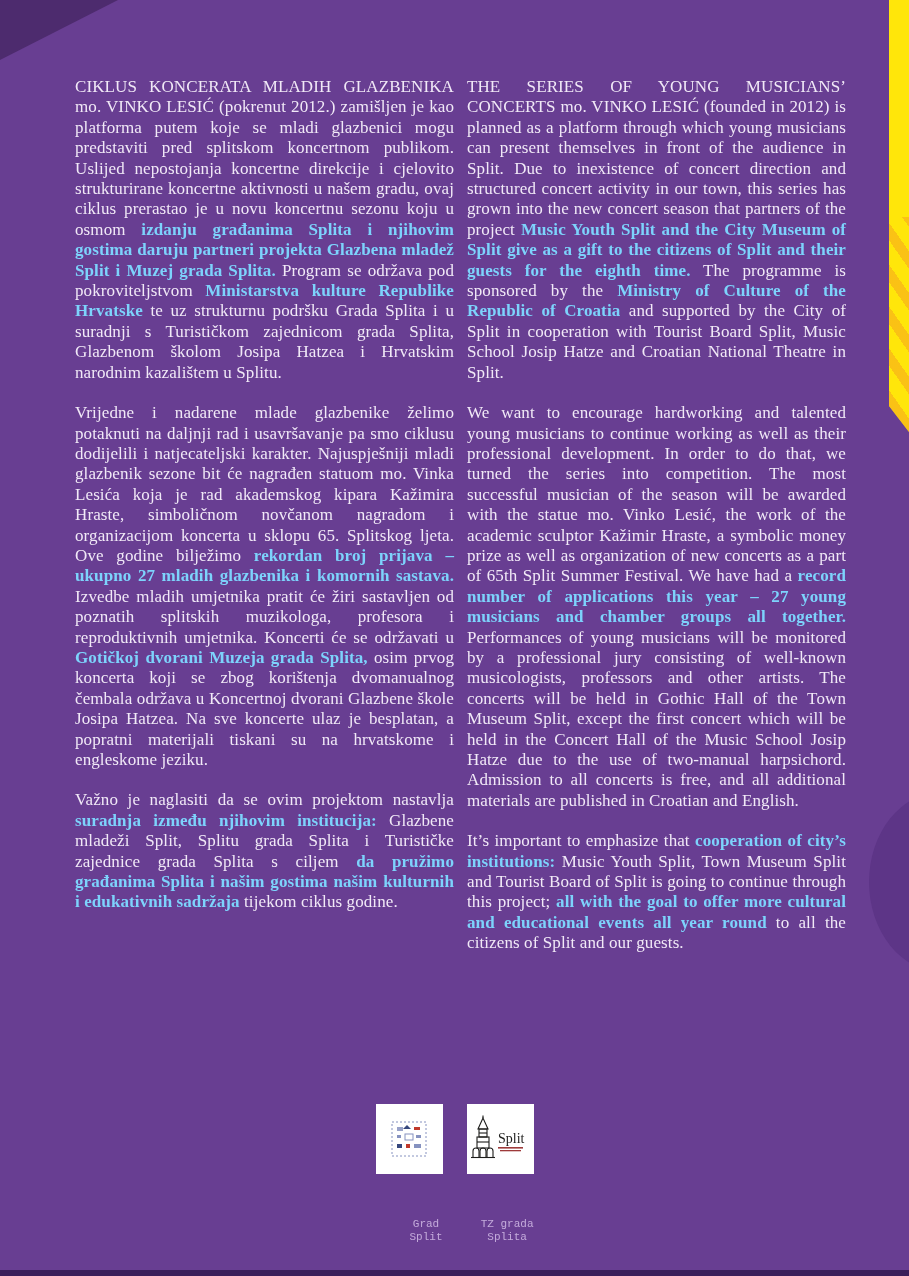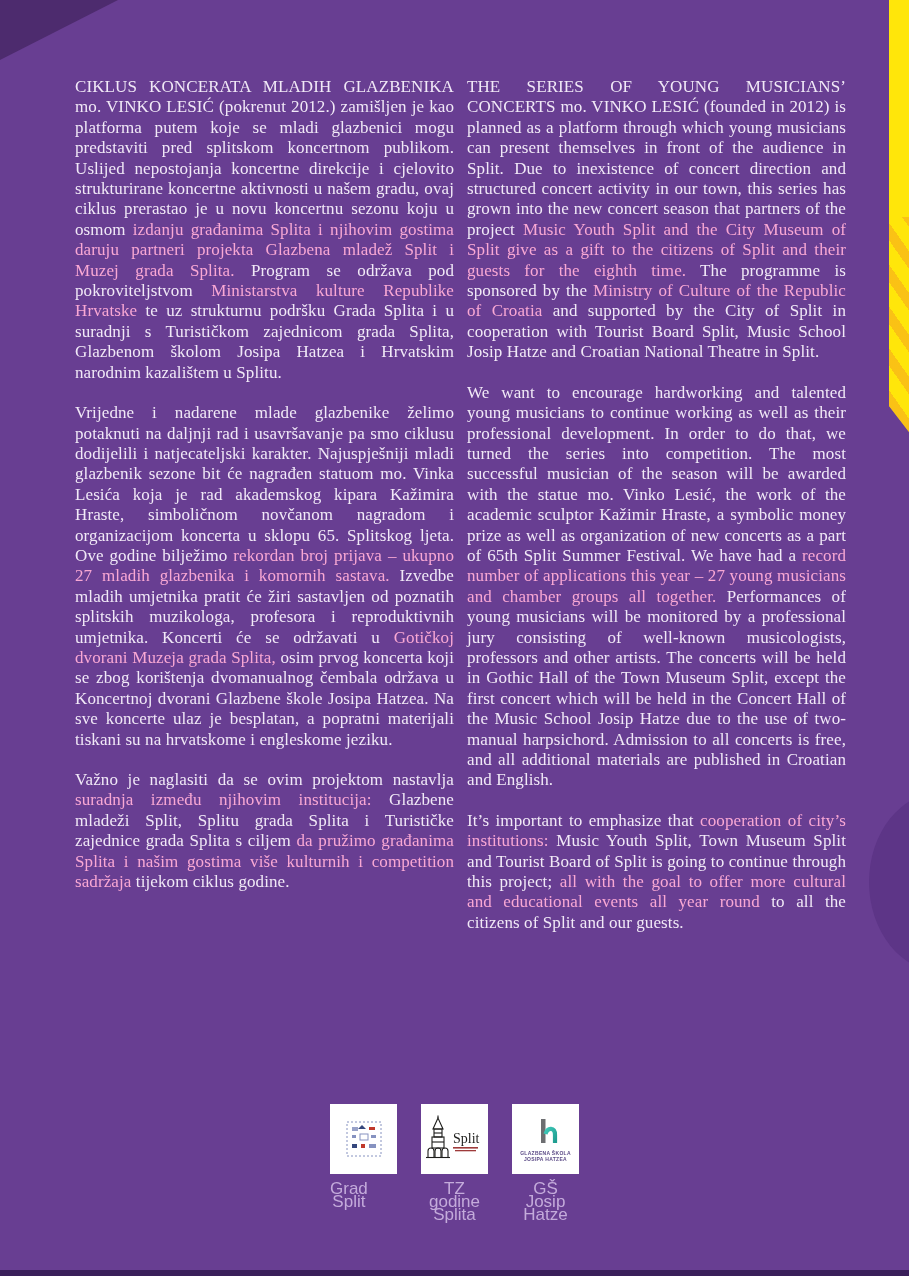--- a/index.html
+++ b/index.html
@@ -36,35 +36,35 @@
   .columns {
     position:absolute; top:77px; left:75px; width:771px;
     display:flex; gap:13px;
   }
   .col {
     width:379px; color:#F1E9F7;
     font-size:17px; line-height:20.4px; text-align:justify;
     letter-spacing:.1px;
   }
   .para { margin:0 0 20px 0; }
-  .b { font-weight:normal; color:#f9a8d4; }
+  .b { font-weight:bold; color:#7dd3fc; }
   
   .logos {
     position:absolute; top:1104px; left:0; right:0;
     display:flex; justify-content:center; gap:24px;
   }
-  .logo-item { width:67px; display:flex; flex-direction:column; align-items:flex-start; }
+  .logo-item { width:67px; display:flex; flex-direction:column; align-items:flex-end;gap:24px; }
   .logo-box {
     width:67px; height:70px; background:#FFFFFF;
     display:flex; flex-direction:column; align-items:center; justify-content:center;
   }
   .logo-caption {
-    margin-top:8px; text-align:center; white-space:pre-line;
-    color:#C4ABDB; font-family:Liberation Sans, sans-serif;
-    font-size:17px; line-height:13px;
+    margin-top:20px; text-align:center; white-space:pre-line;
+    color:#C4ABDB; font-family:Liberation Mono, monospace;
+    font-size:11px; line-height:13px;
   }
   .gs-text {
     margin-top:3px; white-space:pre-line; text-align:center;
     font-family:"Liberation Sans","DejaVu Sans",sans-serif;
     font-size:5px; line-height:6px; font-weight:bold;
     color:#5B4A86; letter-spacing:.3px;
   }
 </style>
 </head>
 <body>
@@ -73,21 +73,21 @@
 
   <div class="corner-triangle"></div>
   <div class="yellow-ribbon"></div>
   <div class="side-circle"></div>
   <div class="bottom-strip"></div>
 
   <main class="columns">
     <section class="col" id="col-hr">
         <p class="para"><span>CIKLUS KONCERATA MLADIH GLAZBENIKA mo. VINKO LESIĆ (pokrenut 2012.) zamišljen je kao platforma putem koje se mladi glazbenici mogu predstaviti pred splitskom koncertnom publikom. Uslijed nepostojanja koncertne direkcije i cjelovito strukturirane koncertne aktivnosti u našem gradu, ovaj ciklus prerastao je u novu koncertnu sezonu koju u osmom </span><span class="b">izdanju građanima Splita i njihovim gostima daruju partneri projekta Glazbena mladež Split i Muzej grada Splita.</span><span> Program se održava pod pokroviteljstvom </span><span class="b">Ministarstva kulture Republike Hrvatske</span><span> te uz strukturnu podršku Grada Splita i u suradnji s Turističkom zajednicom grada Splita, Glazbenom školom Josipa Hatzea i Hrvatskim narodnim kazalištem u Splitu.</span></p>
         <p class="para"><span>Vrijedne i nadarene mlade glazbenike želimo potaknuti na daljnji rad i usavršavanje pa smo ciklusu dodijelili i natjecateljski karakter. Najuspješniji mladi glazbenik sezone bit će nagrađen statuom mo. Vinka Lesića koja je rad akademskog kipara Kažimira Hraste, simboličnom novčanom nagradom i organizacijom koncerta u sklopu 65. Splitskog ljeta. Ove godine bilježimo </span><span class="b">rekordan broj prijava – ukupno 27 mladih glazbenika i komornih sastava.</span><span> Izvedbe mladih umjetnika pratit će žiri sastavljen od poznatih splitskih muzikologa, profesora i reproduktivnih umjetnika. Koncerti će se održavati u </span><span class="b">Gotičkoj dvorani Muzeja grada Splita,</span><span> osim prvog koncerta koji se zbog korištenja dvomanualnog čembala održava u Koncertnoj dvorani Glazbene škole Josipa Hatzea. Na sve koncerte ulaz je besplatan, a popratni materijali tiskani su na hrvatskome i engleskome jeziku.</span></p>
-        <p class="para"><span>Važno je naglasiti da se ovim projektom nastavlja </span><span class="b">suradnja između njihovim institucija:</span><span> Glazbene mladeži Split, Splitu grada Splita i Turističke zajednice grada Splita s ciljem </span><span class="b">da pružimo građanima Splita i našim gostima više kulturnih i competition sadržaja</span><span> tijekom ciklus godine.</span></p>
+        <p class="para"><span>Važno je naglasiti da se ovim projektom nastavlja </span><span class="b">suradnja između njihovim institucija:</span><span> Glazbene mladeži Split, Splitu grada Splita i Turističke zajednice grada Splita s ciljem </span><span class="b">da pružimo građanima Splita i našim gostima našim kulturnih i edukativnih sadržaja</span><span> tijekom ciklus godine.</span></p>
       </section>
     <section class="col" id="col-en">
         <p class="para"><span>THE SERIES OF YOUNG MUSICIANS’ CONCERTS mo. VINKO LESIĆ (founded in 2012) is planned as a platform through which young musicians can present themselves in front of the audience in Split. Due to inexistence of concert direction and structured concert activity in our town, this series has grown into the new concert season that partners of the project </span><span class="b">Music Youth Split and the City Museum of Split give as a gift to the citizens of Split and their guests for the eighth time.</span><span> The programme is sponsored by the </span><span class="b">Ministry of Culture of the Republic of Croatia</span><span> and supported by the City of Split in cooperation with Tourist Board Split, Music School Josip Hatze and Croatian National Theatre in Split.</span></p>
         <p class="para"><span>We want to encourage hardworking and talented young musicians to continue working as well as their professional development. In order to do that, we turned the series into competition. The most successful musician of the season will be awarded with the statue mo. Vinko Lesić, the work of the academic sculptor Kažimir Hraste, a symbolic money prize as well as organization of new concerts as a part of 65th Split Summer Festival. We have had a </span><span class="b">record number of applications this year – 27 young musicians and chamber groups all together.</span><span> Performances of young musicians will be monitored by a professional jury consisting of well-known musicologists, professors and other artists. The concerts will be held in Gothic Hall of the Town Museum Split, except the first concert which will be held in the Concert Hall of the Music School Josip Hatze due to the use of two-manual harpsichord. Admission to all concerts is free, and all additional materials are published in Croatian and English.</span></p>
         <p class="para"><span>It’s important to emphasize that </span><span class="b">cooperation of city’s institutions:</span><span> Music Youth Split, Town Museum Split and Tourist Board of Split is going to continue through this project; </span><span class="b">all with the goal to offer more cultural and educational events all year round</span><span> to all the citizens of Split and our guests.</span></p>
       </section>
   </main>
 
   <footer class="logos">
 
@@ -123,37 +123,19 @@
             <path d="M4 43 v-6 a3 3 0 0 1 6 0 v6"></path>
             <path d="M11 43 v-6 a3 3 0 0 1 6 0 v6"></path>
             <path d="M18 43 v-6 a3 3 0 0 1 6 0 v6"></path>
             <line x1="2" y1="43.5" x2="26" y2="43.5"></line>
           </g>
           <text x="29" y="29" font-family="Liberation Serif, DejaVu Serif, serif" font-size="14" fill="#1D1D1B">Split</text>
           <rect x="29" y="33" width="25" height="1.6" fill="#9E3B3B"></rect>
           <rect x="31" y="36" width="21" height="1.3" fill="#9E3B3B"></rect>
         </svg>
       </div>
-      <div class="logo-caption">TZ godine
+      <div class="logo-caption">TZ grada
 Splita</div>
     </div>
 
-    <div class="logo-item">
-      <div class="logo-box">
-        <svg width="40" height="30" viewBox="0 0 40 30">
-          <defs>
-            <linearGradient id="tg" x1="0" y1="0" x2="1" y2="1">
-              <stop offset="0" stop-color="#3FC9B9"></stop>
-              <stop offset="1" stop-color="#1E9C8F"></stop>
-            </linearGradient>
-          </defs>
-          <rect x="15" y="2" width="4.5" height="24" fill="#6D6E71"></rect>
-          <path d="M19.5 17 c2 -7 9.5 -7 9.5 1 v8" stroke="url(#tg)" stroke-width="4.2" fill="none"></path>
-        </svg>
-        <div class="gs-text">GLAZBENA ŠKOLA
-JOSIPA HATZEA</div>
-      </div>
-      <div class="logo-caption">GŠ
-Josip Hatze</div>
-    </div>
 
   </footer>
 </div>
 
 </body></html>

